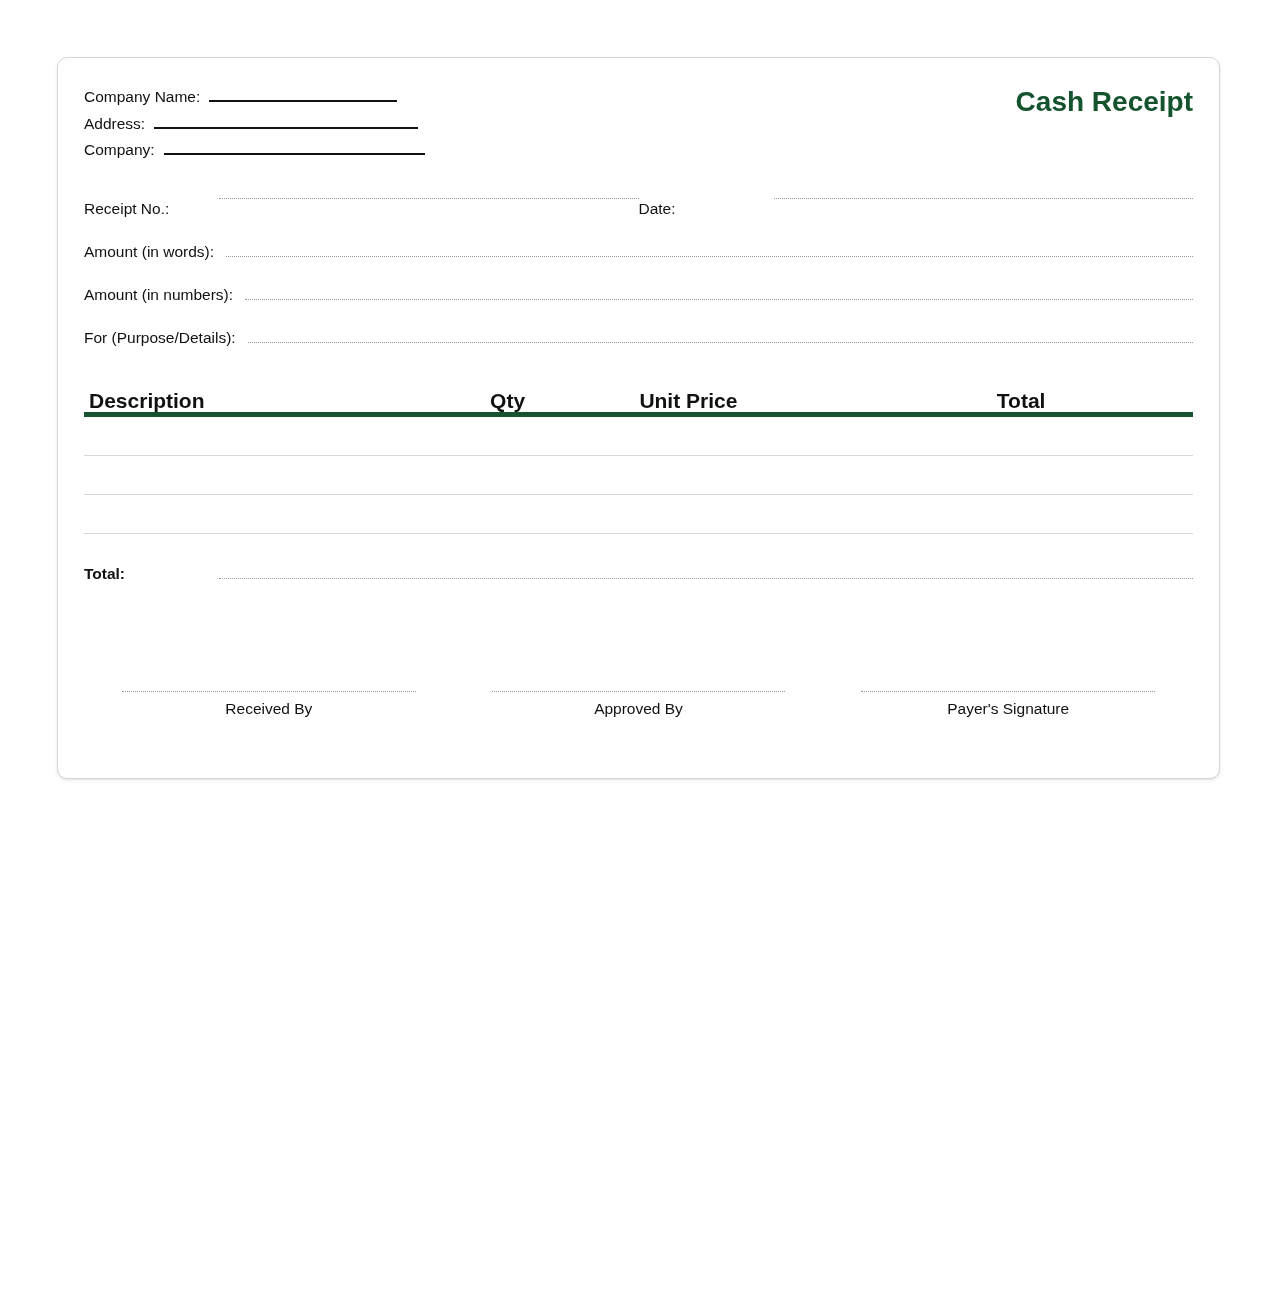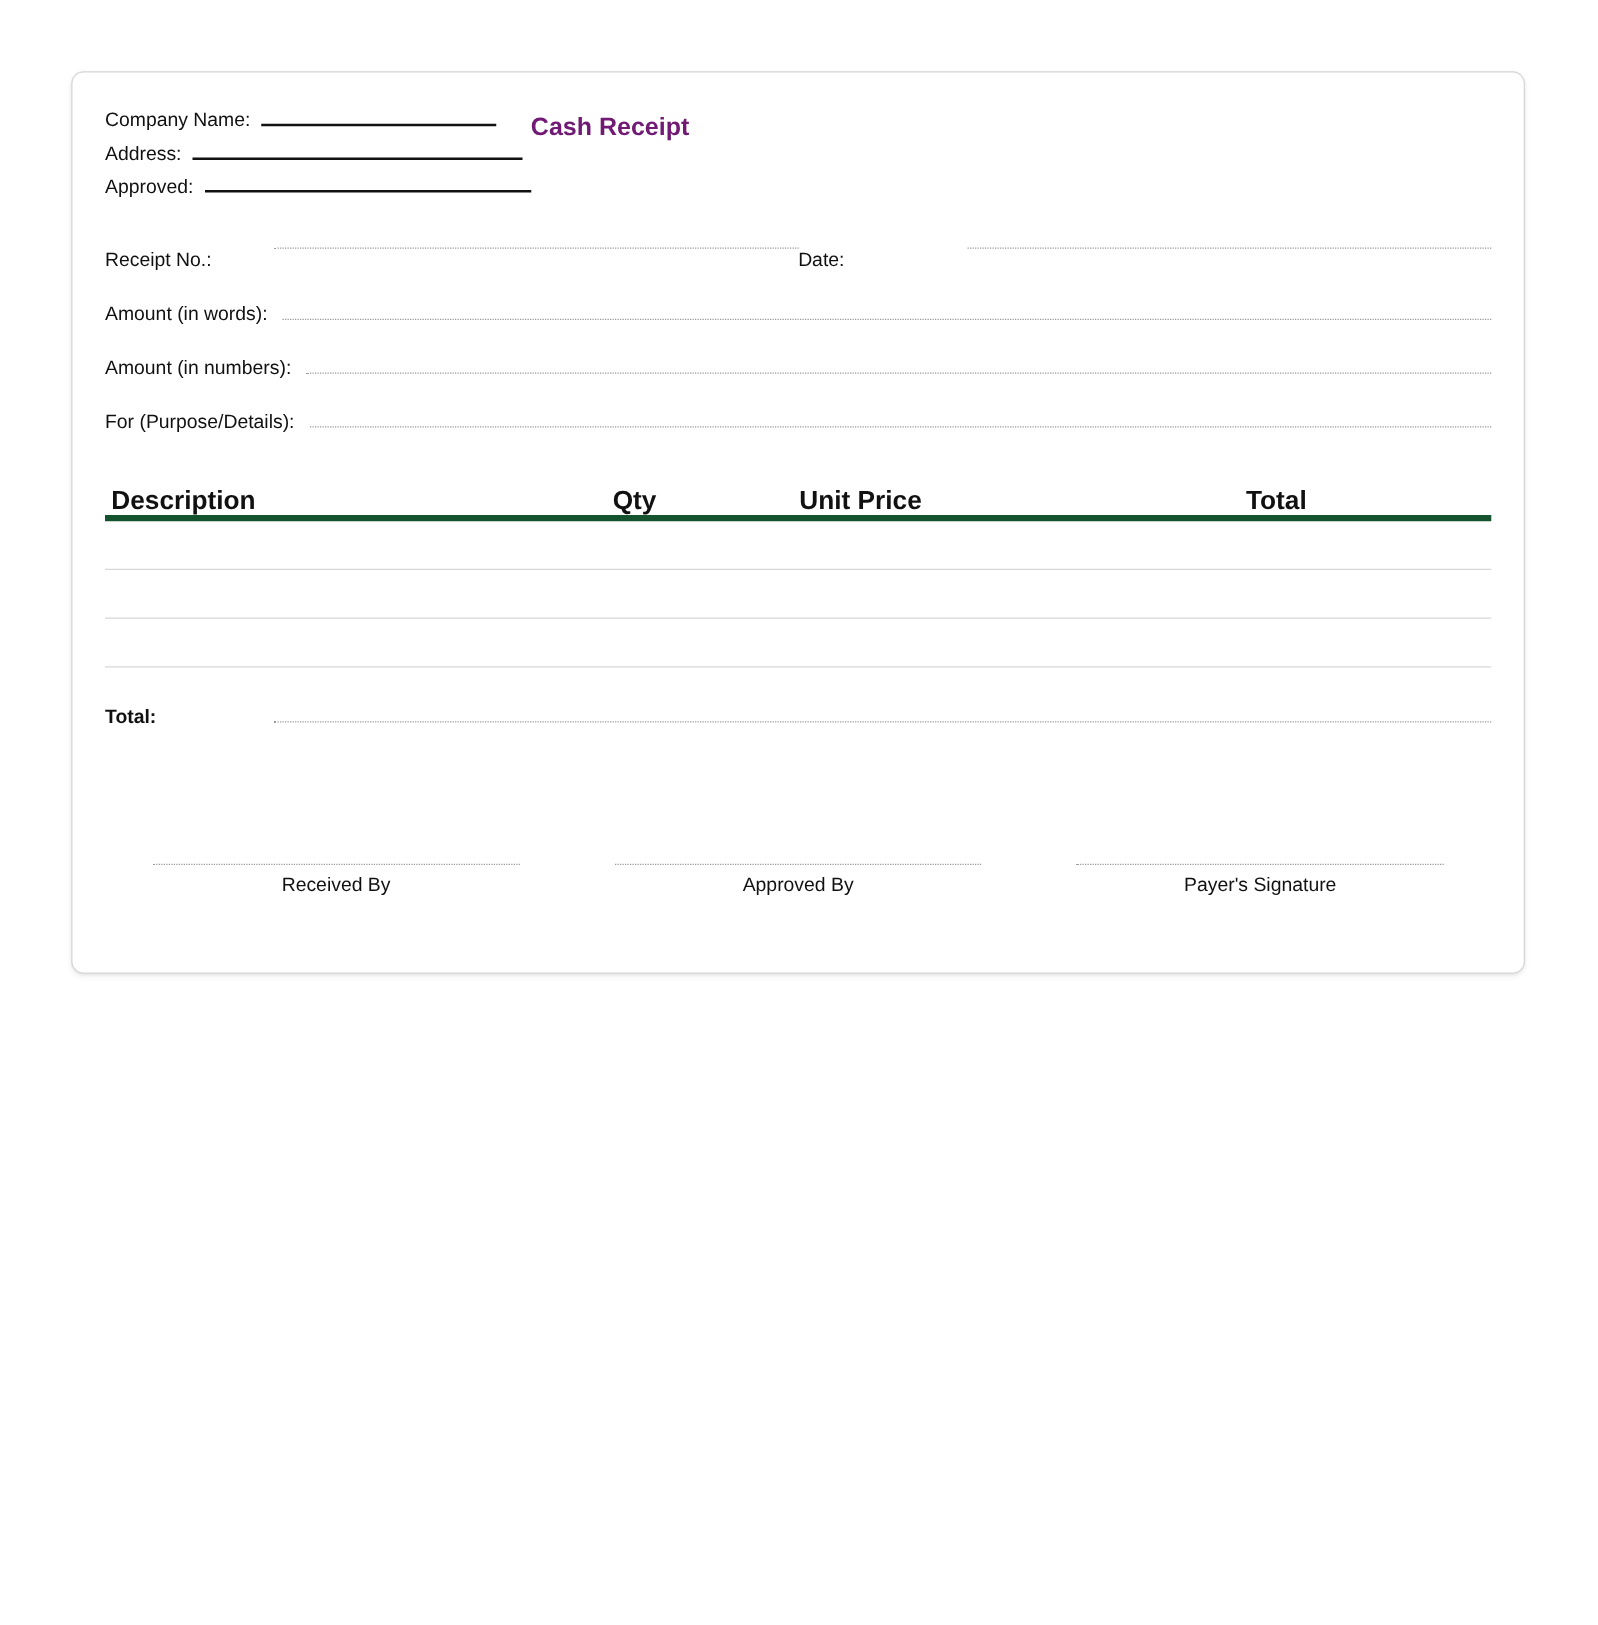--- a/index.html
+++ b/index.html
@@ -19,45 +19,46 @@
     background: #ffffff;
     border: 1px solid #d6d6d6;
     border-radius: 10px;
     box-shadow: 0 1px 2px rgba(0,0,0,0.08), 0 2px 5px rgba(0,0,0,0.05);
     padding: 26px 26px 18px 26px;
   }
 
   
   .card-header {
     display: flex;
+    justify-content: space-between;
     align-items: flex-start;
   }
   .company-block { font-size: 15.5px; }
   .company-line {
     display: flex;
     align-items: baseline;
     line-height: 26.5px;
     white-space: nowrap;
   }
   .company-line .lbl { margin-right: 9px; }
   .blank-line {
     display: inline-block;
     height: 2px;
     border-bottom: 2px solid #111111;
     margin-bottom: -3px; 
   }
   .blank-company { width: 188px; }
   .blank-address { width: 264px; }
   .blank-contact { width: 261px; }
   .receipt-title {
-    font-size: 20px;
+    font-size: 28px;
     font-weight: bold;
     line-height: 26px;
     margin-top: 5px;
-    color: #701a75;
+    color: #14532d;
   }
 
   
   .fields { margin-top: 34px; }
   .f-row {
     display: flex;
     align-items: baseline;
     margin-bottom: 21px;
     font-size: 15.5px;
     line-height: 22px;
@@ -135,21 +136,21 @@
     <div class="company-block">
       <div class="company-line">
         <span class="lbl">Company Name:</span>
         <span class="blank-line blank-company"></span>
       </div>
       <div class="company-line">
         <span class="lbl">Address:</span>
         <span class="blank-line blank-address"></span>
       </div>
       <div class="company-line">
-        <span class="lbl">Approved:</span>
+        <span class="lbl">Company:</span>
         <span class="blank-line blank-contact"></span>
       </div>
     </div>
     <div class="receipt-title">Cash Receipt</div>
   </div>
 
   <div class="fields">
     <div class="f-split">
       <div class="f-half">
         <span class="f-label">Receipt No.:</span>

